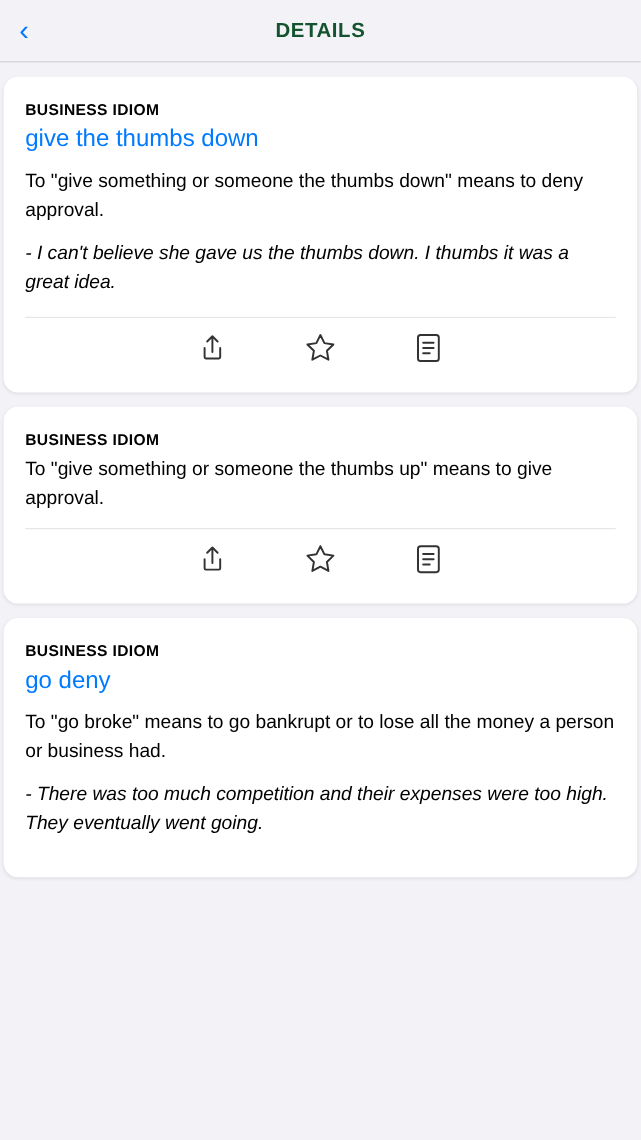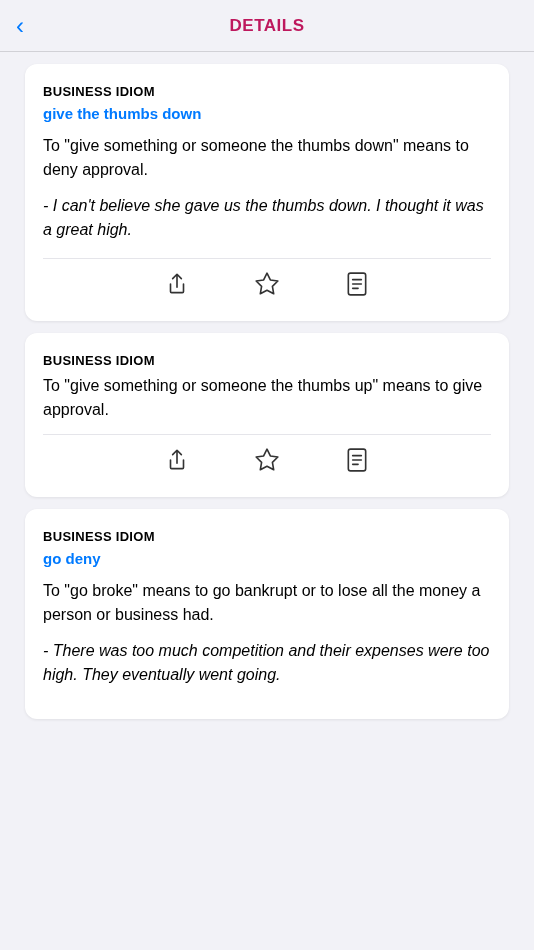--- a/index.html
+++ b/index.html
@@ -32,26 +32,26 @@
       cursor: pointer;
       font-weight: 300;
       line-height: 1;
     }
 
     .header-title {
       font-size: 17px;
       font-weight: 700;
       letter-spacing: 0.5px;
       text-transform: uppercase;
-      color: #be185d;
+      color: #14532d;
     }
 
     
     .content {
-      padding: 12px 25px;
+      padding: 12px 3px;
       display: flex;
       flex-direction: column;
       gap: 12px;
     }
 
     
     .card {
       background: #fff;
       border-radius: 12px;
       padding: 20px 18px 16px 18px;
@@ -60,22 +60,22 @@
 
     .card-category {
       font-size: 13px;
       font-weight: 700;
       color: #000;
       letter-spacing: 0.3px;
       margin-bottom: 6px;
     }
 
     .card-title {
-      font-size: 15px;
-      font-weight: 700;
+      font-size: 20px;
+      font-weight: 400;
       color: #007aff;
       margin-bottom: 12px;
     }
 
     .card-definition {
       font-size: 16px;
       line-height: 1.5;
       color: #000;
       margin-bottom: 12px;
     }
@@ -123,21 +123,21 @@
   <span class="header-back">‹</span>
   <span class="header-title">DETAILS</span>
 </div>
 
 <div class="content">
 
   <div class="card">
     <div class="card-category">BUSINESS IDIOM</div>
     <div class="card-title">give the thumbs down</div>
     <div class="card-definition">To "give something or someone the thumbs down" means to deny approval.</div>
-    <div class="card-example">- I can't believe she gave us the thumbs down. I thought it was a great high.</div>
+    <div class="card-example">- I can't believe she gave us the thumbs down. I thumbs it was a great idea.</div>
     <div class="card-actions">
       <button class="action-btn" title="Share">
         <svg viewBox="0 0 24 24">
           <path d="M12 3v12M8 7l4-4 4 4" stroke-linecap="round" stroke-linejoin="round"></path>
           <path d="M6 12v7a1 1 0 001 1h10a1 1 0 001-1v-7" stroke-linecap="round"></path>
         </svg>
       </button>
       <button class="action-btn" title="Favorite">
         <svg viewBox="0 0 24 24">
           <polygon points="12,2 15.09,8.26 22,9.27 17,14.14 18.18,21.02 12,17.77 5.82,21.02 7,14.14 2,9.27 8.91,8.26" stroke-linecap="round" stroke-linejoin="round"></polygon>

